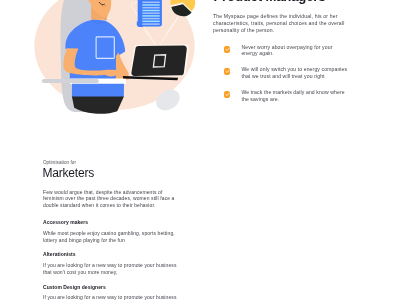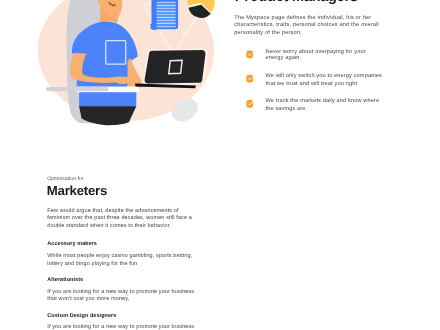--- a/index.html
+++ b/index.html
@@ -12,21 +12,21 @@
   .rpara{position:absolute;left:0;top:13.2px;width:136px;font-size:5.1px;line-height:6.85px;color:#44444c;margin:0;letter-spacing:0.16px;}
   .rlist{margin:0;padding:0;list-style:none;position:absolute;left:0;top:43.5px;width:140px;}
   .rli{position:relative;}
   .chk{position:absolute;left:10.6px;top:2.2px;width:6.9px;height:6.9px;border-radius:2.1px;background:#FB9E22;}
   .chk svg{position:absolute;left:0;top:0;}
   .rli-tx{display:block;margin-left:28.4px;font-size:5.1px;line-height:6.85px;color:#44444c;letter-spacing:0.12px;}
 
   
   .ltxt{position:absolute;left:43px;top:160.3px;width:135px;}
   .kicker{position:absolute;left:0;top:-0.5px;font-size:4.6px;color:#55555d;letter-spacing:0.05px;margin:0;line-height:5px;}
-  .ltitle{position:absolute;left:-0.5px;top:6.6px;font-size:12px;font-weight:700;color:#1a1a22;letter-spacing:-0.2px;margin:0;line-height:12px;}
+  .ltitle{position:absolute;left:-0.5px;top:6.6px;font-size:12px;font-weight:400;color:#1a1a22;letter-spacing:-0.2px;margin:0;line-height:12px;}
   .lpara{font-size:5px;line-height:6.85px;color:#44444c;margin:0;letter-spacing:0.1px;}
   .lsub{font-size:5px;font-weight:700;color:#1a1a22;margin:0;line-height:6.85px;letter-spacing:0.05px;}
   .lbody{position:absolute;left:0;width:135px;}
 </style>
 </head>
 <body>
 
 <div class="page">
 
   <svg class="illu-top" width="400" height="300" viewBox="0 0 400 300" style="position:absolute;left:0;top:0;">

